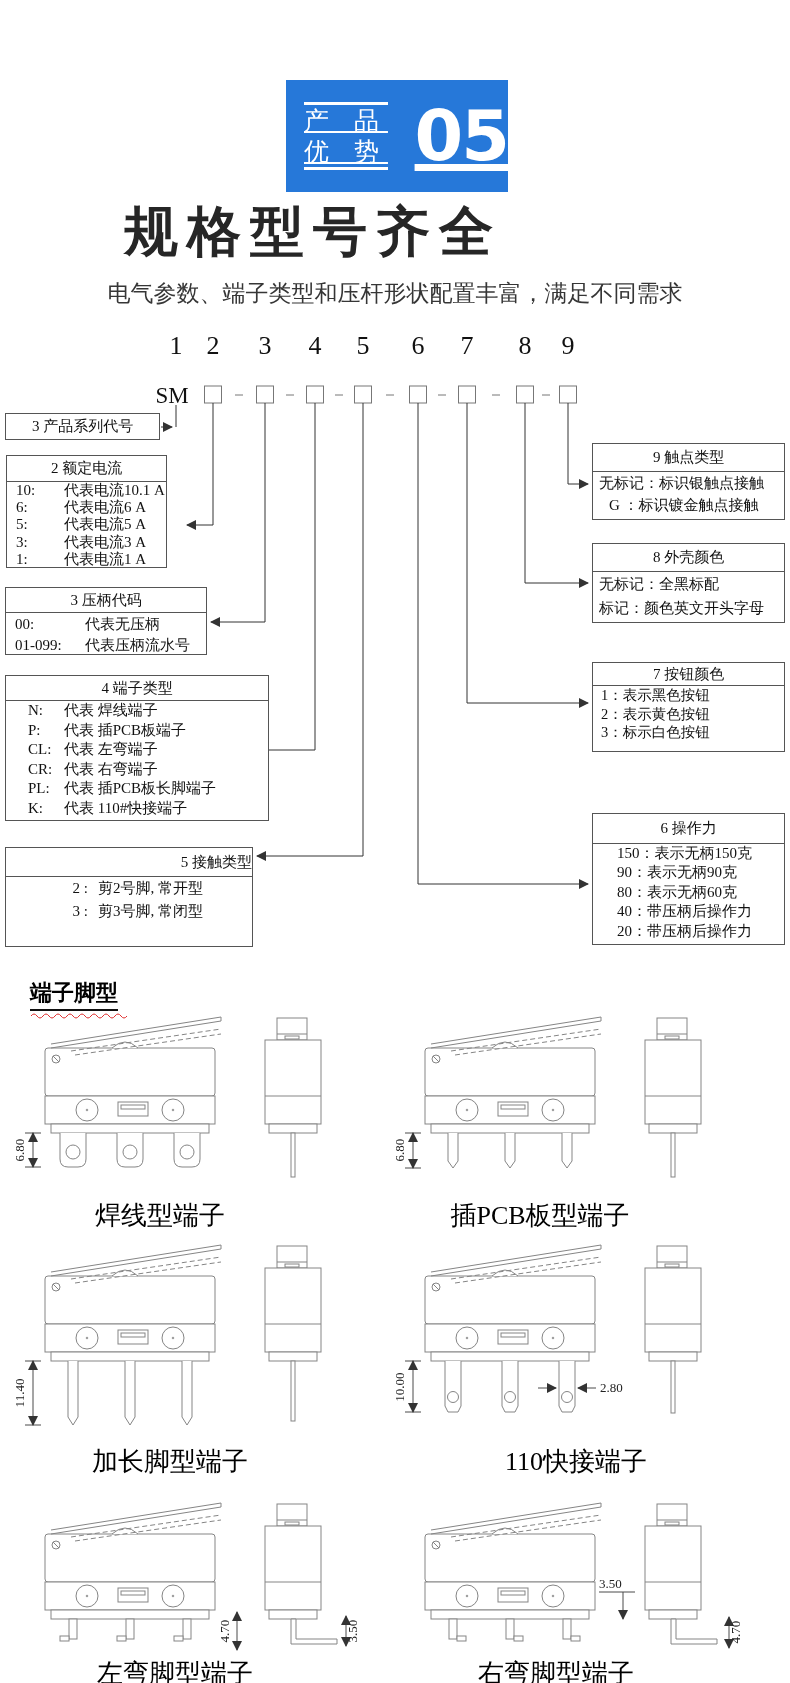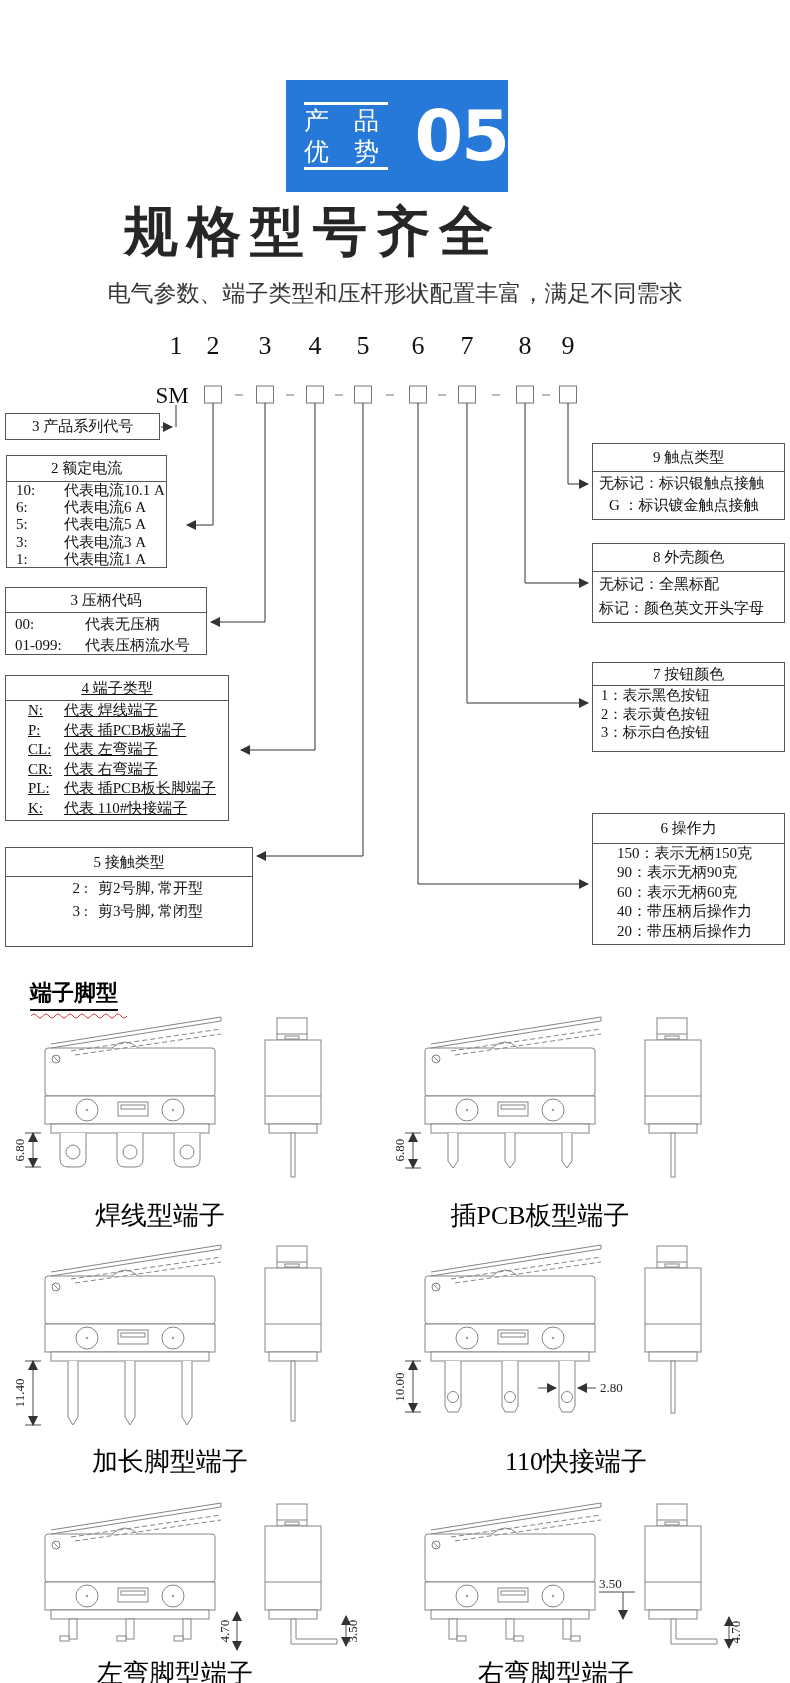--- a/index.html
+++ b/index.html
@@ -1,21 +1,21 @@
 <!DOCTYPE html>
 <html><head>
 <meta charset="utf-8">
 <style>
   html,body{margin:0;padding:0;background:#fff;}
   .page{position:relative;width:790px;height:1683px;background:#fff;overflow:hidden;
         font-family:"Liberation Serif",serif;color:#111;}
 
   
   .badge{position:absolute;left:286px;top:80px;width:222px;height:112px;background:#2678d9;
-         display:flex;align-items:center;color:#fff;}
+         display:flex;align-items:center;color:#fff;text-decoration:underline;}
   .badge-left{width:108px;margin-left:18px;display:flex;flex-direction:column;align-items:flex-start;}
   .brule{width:84px;height:3px;background:#fff;}
   .badge-ch{font-family:"Liberation Sans",sans-serif;font-size:25px;letter-spacing:9px;
             line-height:31px;white-space:nowrap;}
   .badge-num{font-family:"DejaVu Sans",sans-serif;font-weight:bold;font-size:70px;
              line-height:100px;margin-left:6px;letter-spacing:-2px;}
 
   
   .title{position:absolute;left:0;top:196px;width:626px;text-align:center;
          font-family:"Liberation Sans",sans-serif;font-size:54px;font-weight:600;
@@ -32,26 +32,26 @@
   .b1{left:5px;top:413px;width:155px;height:27px;}
   .b1 .sbox-title{line-height:25px;font-size:15px;}
   .b2{left:6px;top:455px;width:161px;height:113px;}
   .b2 .sbox-title{line-height:25px;}
   .b2 .sbox-row{line-height:17.2px;padding-left:9px;}
   .b2 .code{width:48px;}
   .b3{left:5px;top:587px;width:202px;height:68px;}
   .b3 .sbox-title{line-height:24px;}
   .b3 .sbox-row{line-height:20px;padding:1px 0 0 9px;}
   .b3 .code{width:70px;}
-  .b4{left:5px;top:675px;width:224px;height:146px;text-decoration:underline;}
+  .b4{left:5px;top:675px;width:264px;height:146px;}
   .b4 .sbox-title{line-height:24px;}
   .b4 .sbox-row{line-height:19.6px;padding-left:22px;}
   .b4 .code{width:36px;}
   .b5{left:5px;top:847px;width:248px;height:100px;}
-  .b5 .sbox-title{line-height:28px;}
+  .b5 .sbox-title{line-height:28px;text-align:right;}
   .b5 .sbox-row{line-height:23px;}
   .b5 .code{width:82px;text-align:right;}
   .b5 .desc{margin-left:10px;}
   .b9{left:592px;top:443px;width:193px;height:77px;}
   .b9 .sbox-title{line-height:27px;}
   .b9 .sbox-row{line-height:22px;padding-left:6px;}
   .b9 .sbox-row.indent{padding-left:16px;}
   .b8{left:592px;top:543px;width:193px;height:80px;}
   .b8 .sbox-title{line-height:27px;}
   .b8 .sbox-row{line-height:24px;padding-left:6px;}
@@ -300,21 +300,21 @@
     <div class="sbox-title">6 操作力</div>
     <div class="sbox-row">
         <span class="code">150：</span>
         <span class="desc">表示无柄150克</span>
       </div>
     <div class="sbox-row">
         <span class="code">90：</span>
         <span class="desc">表示无柄90克</span>
       </div>
     <div class="sbox-row">
-        <span class="code">60：</span>
+        <span class="code">80：</span>
         <span class="desc">表示无柄60克</span>
       </div>
     <div class="sbox-row">
         <span class="code">40：</span>
         <span class="desc">带压柄后操作力</span>
       </div>
     <div class="sbox-row">
         <span class="code">20：</span>
         <span class="desc">带压柄后操作力</span>
       </div>

